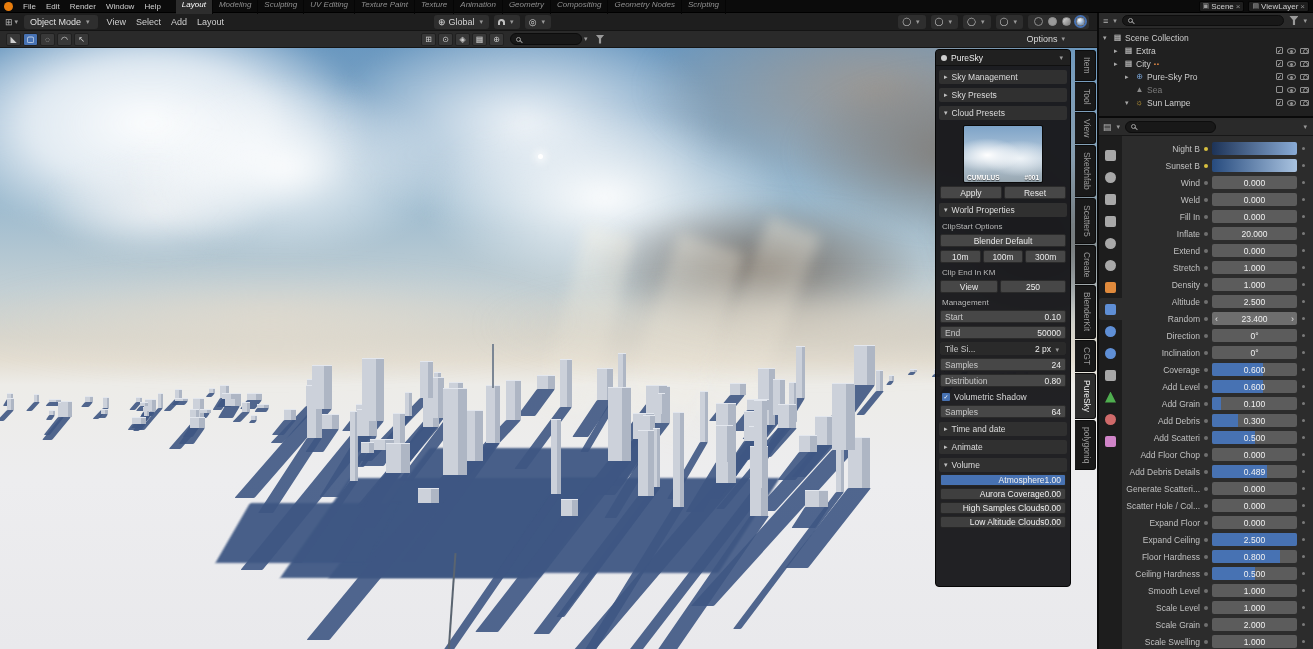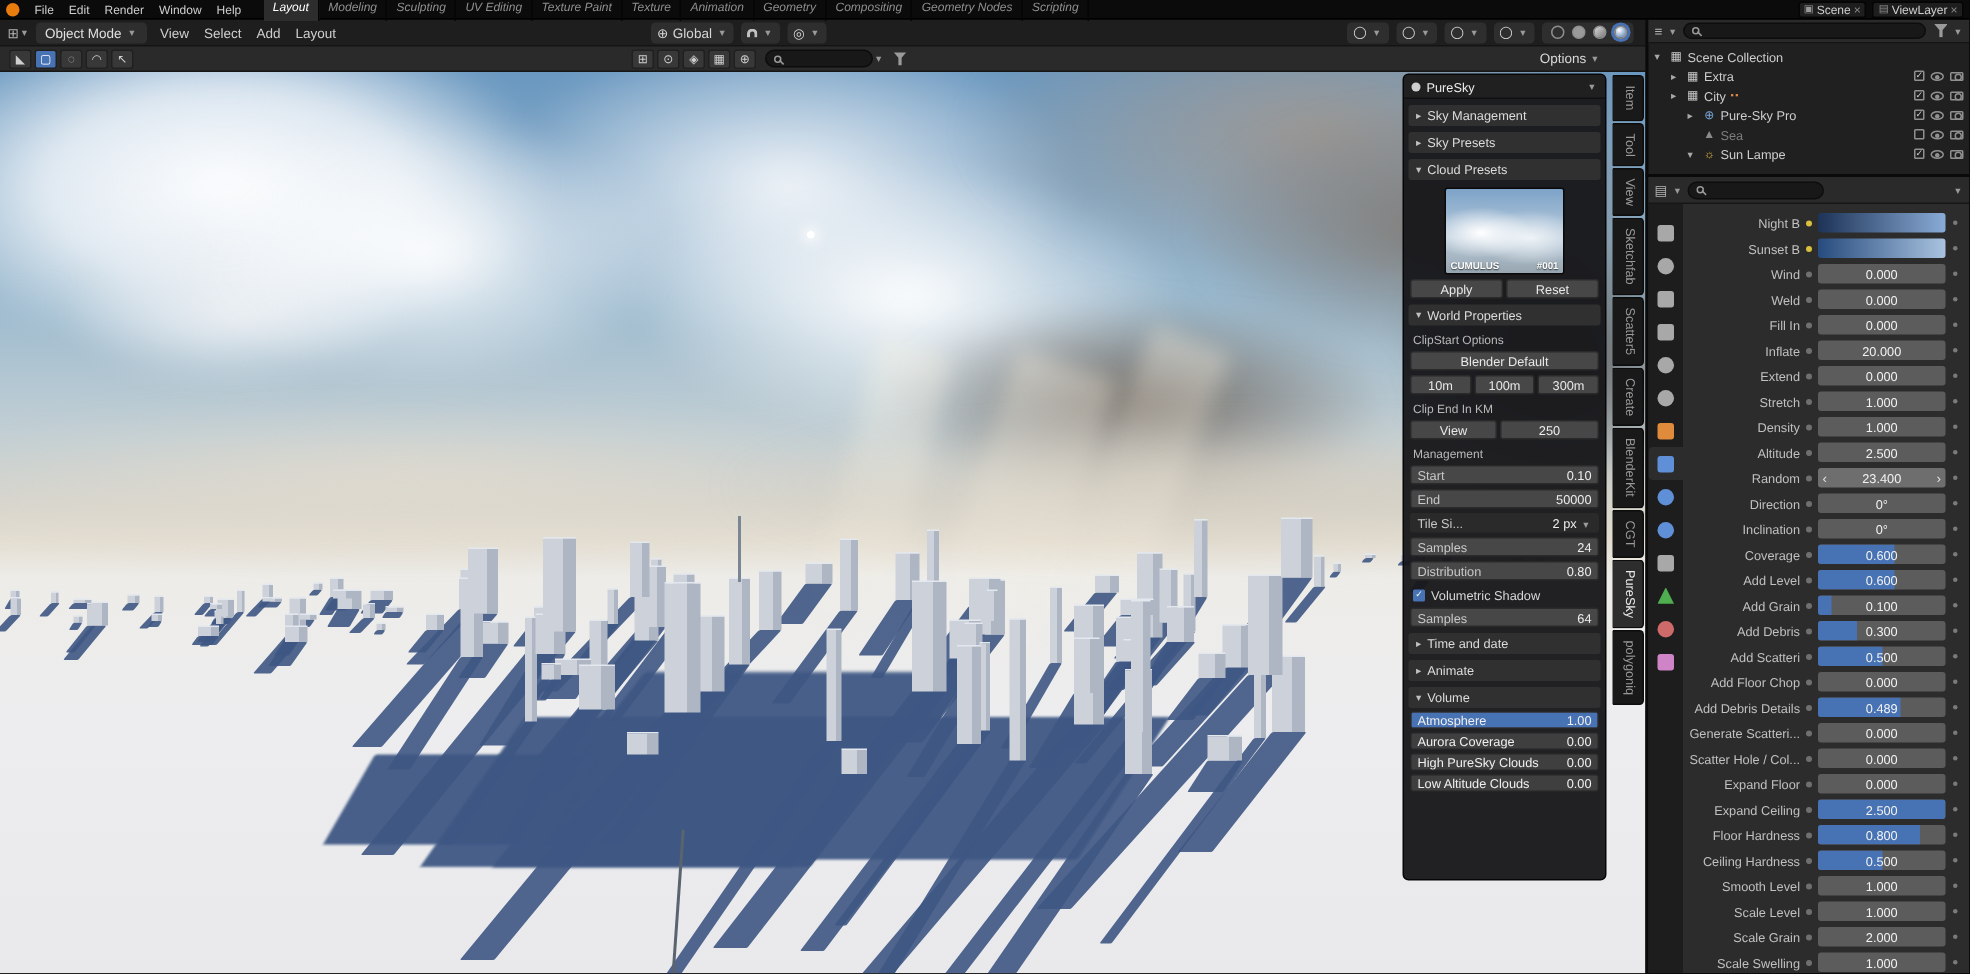--- a/index.html
+++ b/index.html
@@ -71,21 +71,21 @@
 .sp-field{flex:1;display:flex;align-items:center;justify-content:space-between;background:#474747;border:1px solid #2a2a2a;border-radius:2px;height:13px;padding:0 4px;color:#ededed;}
 .sp-field .k{color:#c8c8c8;}
 .sp-field.drop{background:#2a2a2a;}
 .sp-field.center{justify-content:center;}
 .sp-check{display:flex;align-items:center;gap:4px;margin:5px 6px 0;color:#d8d8d8;}
 .cb{width:8px;height:8px;background:#4772b3;border-radius:1px;color:#fff;font-size:6px;line-height:8px;text-align:center;}
 .sp-thumbwrap{margin:5px auto 0;width:80px;}
 .sp-thumb{width:80px;height:58px;border:1px solid #0a0a0a;border-radius:2px;position:relative;overflow:hidden;
 background:radial-gradient(ellipse 60% 42% at 30% 52%,#ffffff,rgba(255,255,255,0) 72%),radial-gradient(ellipse 66% 45% at 72% 58%,#eef3f7,rgba(255,255,255,0) 72%),linear-gradient(180deg,#7da3c8,#b9cbdb 58%,#97a6b0);}
 .sp-thumb-label{position:absolute;left:0;right:0;bottom:1px;display:flex;justify-content:space-between;padding:0 3px;font-size:6.5px;font-weight:bold;color:#fff;text-shadow:0 1px 1px rgba(0,0,0,0.7);}
-.vslider{position:relative;display:flex;align-items:center;justify-content:space-between;background:#3f3f3f;border:1px solid #262626;border-radius:2px;height:12px;margin:2px 4px 0;padding:0 4px;color:#f0f0f0;overflow:hidden;}
+.vslider{position:relative;display:flex;align-items:center;justify-content:flex-end;background:#3f3f3f;border:1px solid #262626;border-radius:2px;height:12px;margin:2px 4px 0;padding:0 4px;color:#f0f0f0;overflow:hidden;}
 .vslider .vfill{position:absolute;left:0;top:0;bottom:0;background:#4772b3;}
 .vslider span{position:relative;z-index:1;}
 
 
 #outliner{position:absolute;left:1097px;top:13px;width:216px;height:103px;background:#202020;z-index:20;border-left:2px solid #0a0a0a;}
 .ol-head{display:flex;align-items:center;height:16px;background:#2a2a2a;border-bottom:1px solid #151515;padding:0 4px;gap:3px;}
 .ol-search{flex:1;display:flex;align-items:center;background:#181818;border:1px solid #0d0d0d;border-radius:7px;height:11px;padding:0 5px;}
 .ol-body{padding-top:2px;}
 .ol-row{display:flex;align-items:center;height:13px;font-size:8.5px;color:#cdcdcd;padding-right:4px;}
 .ol-tri{width:9px;font-size:7px;color:#a8a8a8;flex:none;}
@@ -607,21 +607,21 @@
         <div class="vslider">
           <span class="vfill" style="width: 100%;"></span>
           <span>Atmosphere</span>
           <span>1.00</span>
         </div>
         <div class="vslider">
           <span>Aurora Coverage</span>
           <span>0.00</span>
         </div>
         <div class="vslider">
-          <span>High PureSky Clouds</span>
+          <span>High Samples Clouds</span>
           <span>0.00</span>
         </div>
         <div class="vslider">
           <span>Low Altitude Clouds</span>
           <span>0.00</span>
         </div>
       </div>
   </div>
 
   <div id="outliner">

